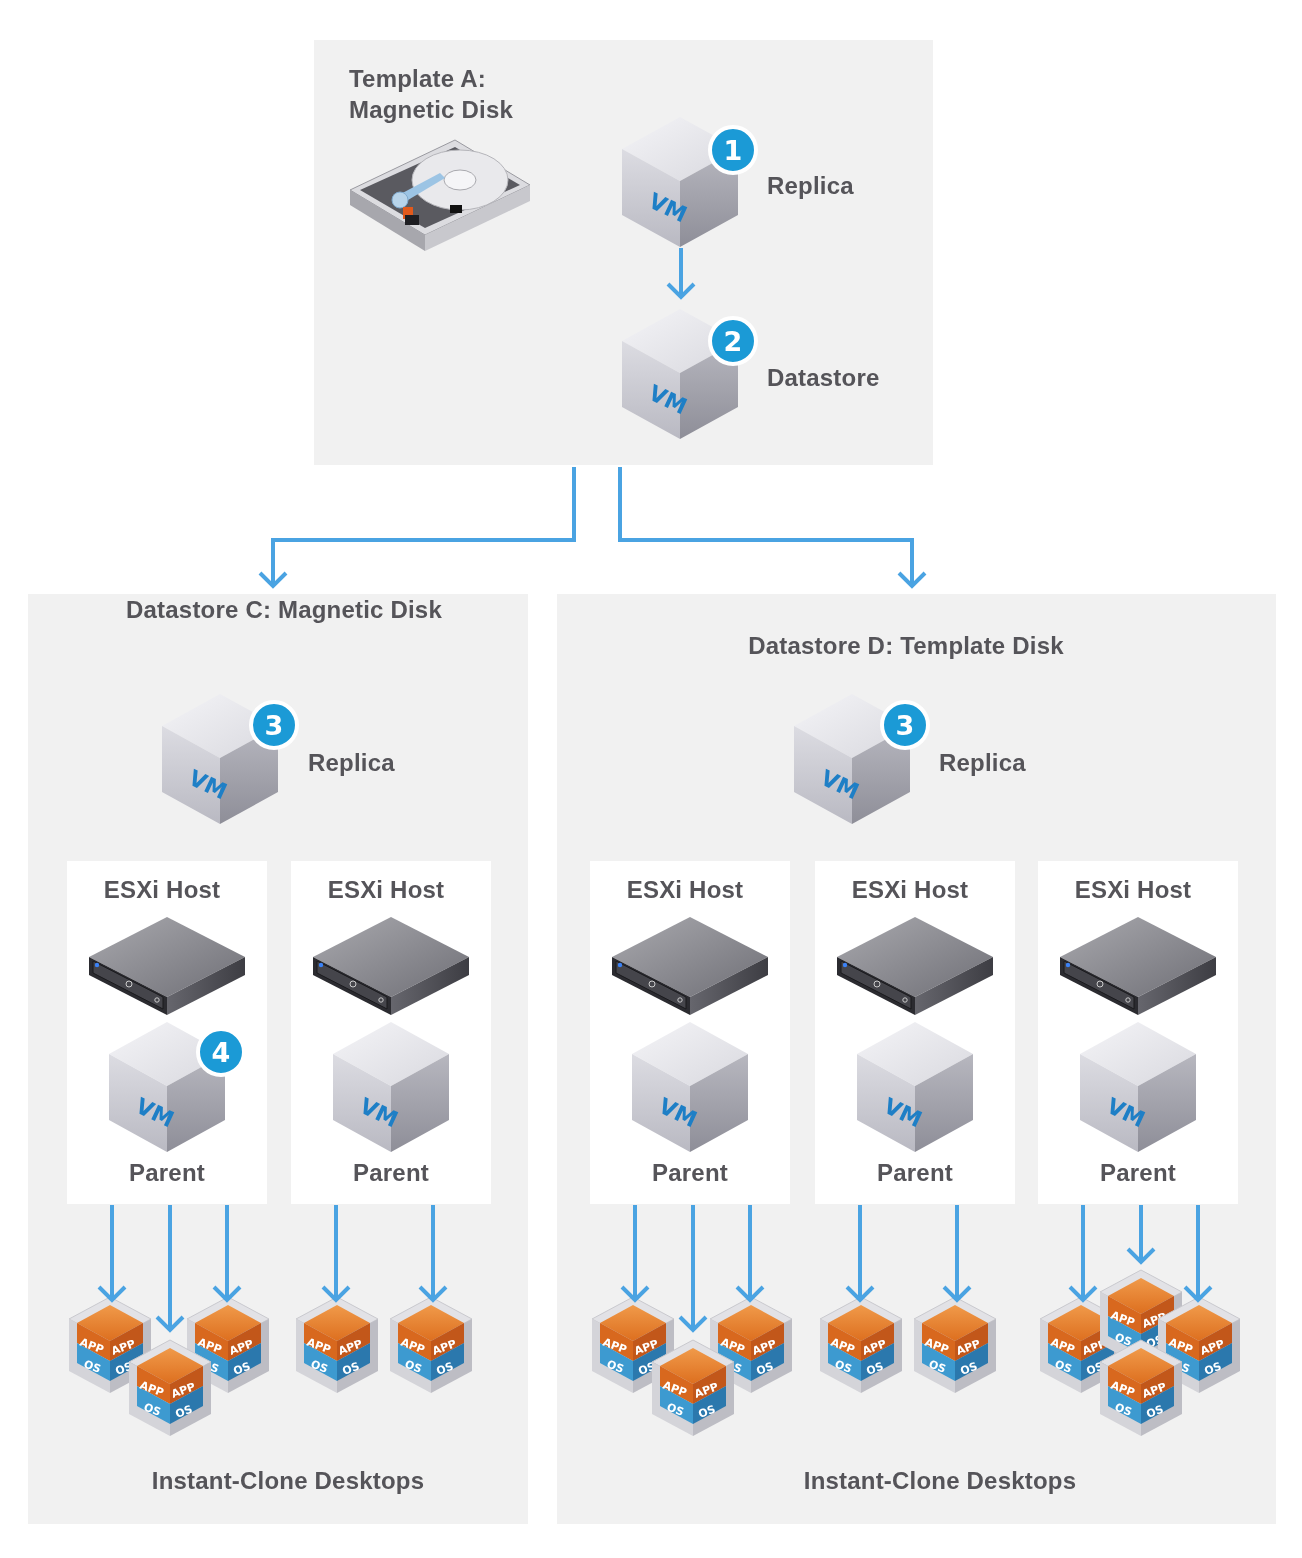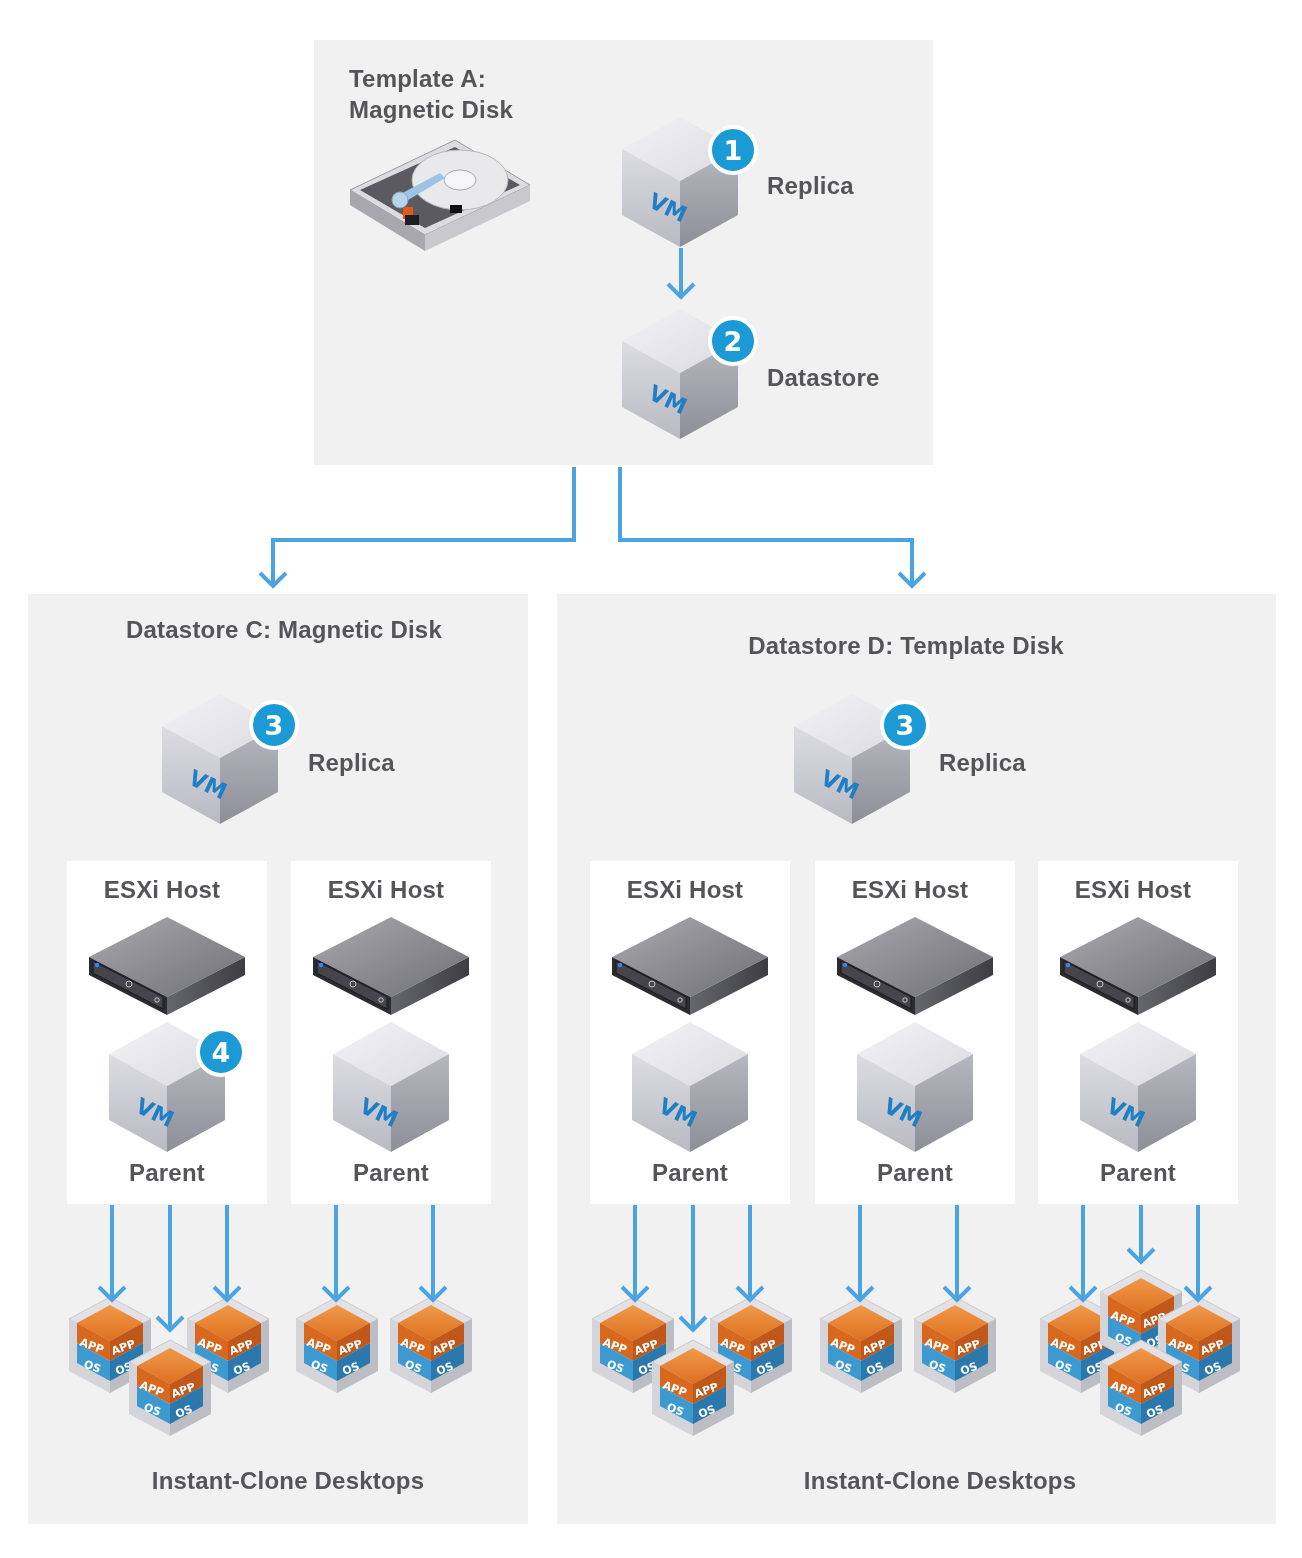--- a/index.html
+++ b/index.html
@@ -79,21 +79,21 @@
     <polygon points="60,2 118,34 60,66 2,34" fill="url(#vmTop)"></polygon>
     <polygon points="2,34 60,66 60,132 2,100" fill="url(#vmLeft)"></polygon>
     <polygon points="60,66 118,34 118,100 60,132" fill="url(#vmRight)"></polygon>
     <text x="30" y="92" font-family="DejaVu Sans, sans-serif" font-weight="bold" font-size="22" fill="#1e7fc6" transform="rotate(25 30 85)">VM</text>
   </svg>
 </div>
 <div class="badge" style="left:708px;top:316px;">2</div>
 <div class="txt" style="left:767px;top:364px;">Datastore</div>
 
 <div class="panel" style="left:28px;top:594px;width:500px;height:930px;"></div>
-<div class="txt center" style="left:284px;top:616px;">Datastore C: Magnetic Disk</div>
+<div class="txt center" style="left:284px;top:596px;">Datastore C: Magnetic Disk</div>
 
 <div class="abs" style="left:160px;top:692px;width:120px;height:135px;">
   <svg width="120" height="135" viewBox="0 0 120 135">
     <polygon points="60,2 118,34 60,66 2,34" fill="url(#vmTop)"></polygon>
     <polygon points="2,34 60,66 60,132 2,100" fill="url(#vmLeft)"></polygon>
     <polygon points="60,66 118,34 118,100 60,132" fill="url(#vmRight)"></polygon>
     <text x="30" y="92" font-family="DejaVu Sans, sans-serif" font-weight="bold" font-size="22" fill="#1e7fc6" transform="rotate(25 30 85)">VM</text>
   </svg>
 </div>
 <div class="badge" style="left:249px;top:700px;">3</div>

